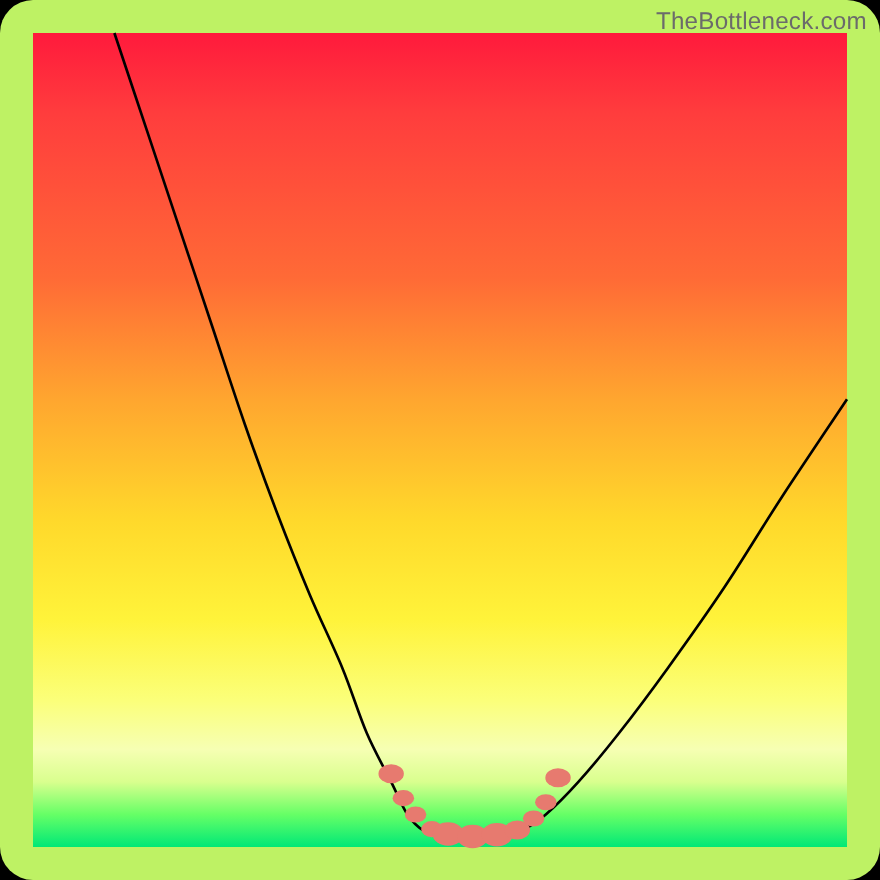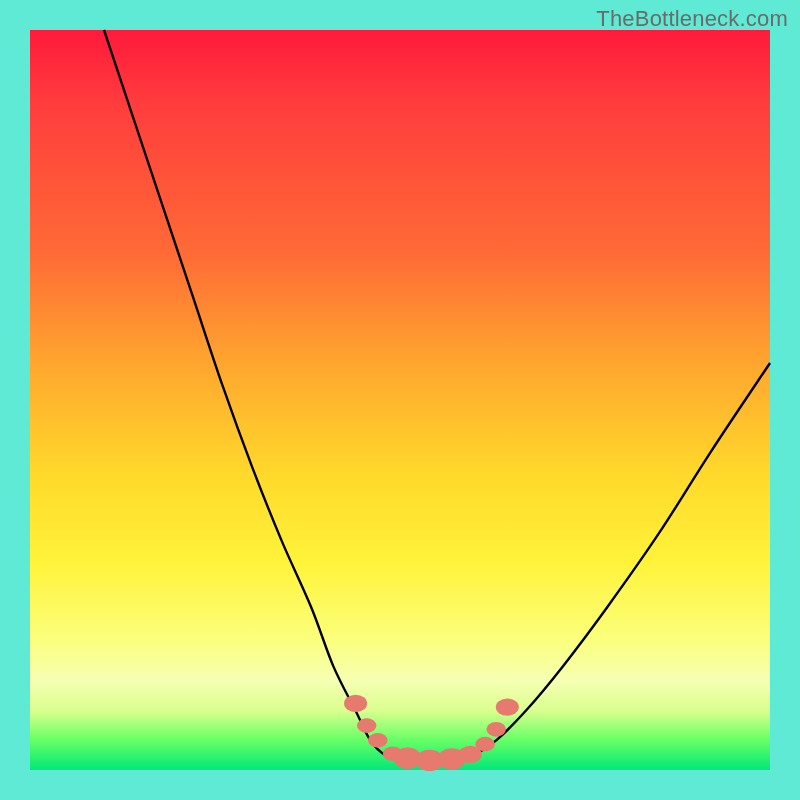--- a/index.html
+++ b/index.html
@@ -10,21 +10,22 @@
     overflow: hidden;
     background: #000;
     font-family: Arial, Helvetica, sans-serif;
   }
   .frame {
     position: absolute;
     left: 0;
     top: 0;
     width: 800px;
     height: 800px;
-    background: #5eead4;
+    background: #bef264;
+    border-radius: 30px;
   }
   .plot {
     position: absolute;
     left: 30px;
     top: 30px;
     width: 740px;
     height: 740px;
     
     background: linear-gradient(to bottom,
       #ff1a3c 0%,

